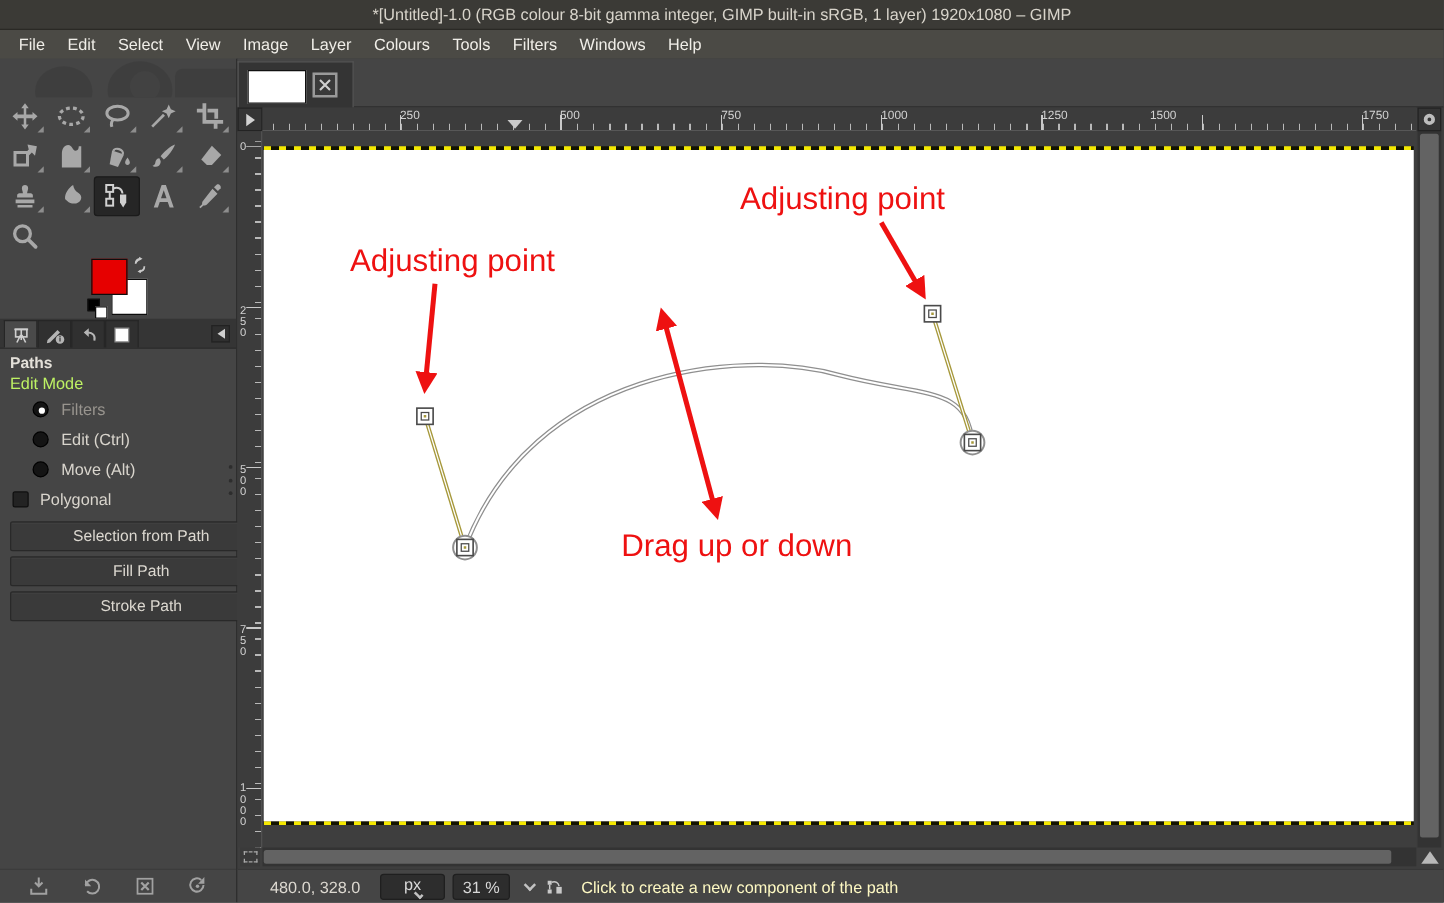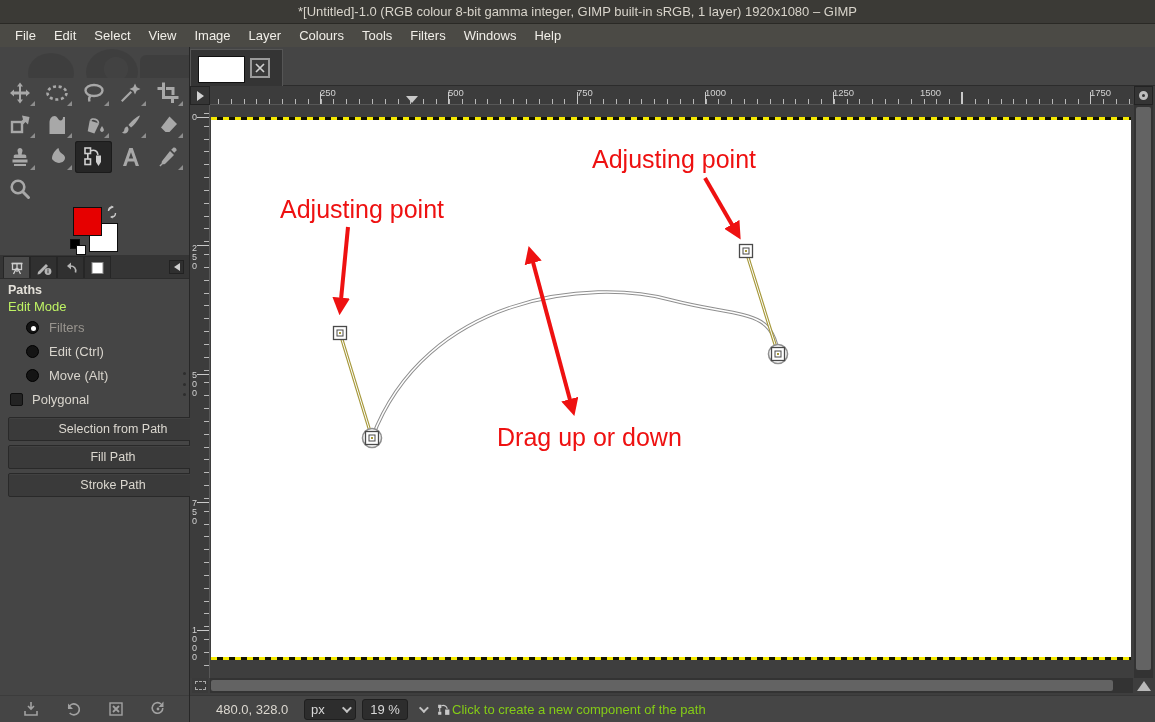--- a/index.html
+++ b/index.html
@@ -96,24 +96,24 @@
     display:flex;align-items:center;justify-content:center;}
   .qm{width:11px;height:9px;border:1.5px dashed #a8a8a8;}
   .nav-btn{position:absolute;left:944px;top:631px;width:19px;height:15px;display:flex;align-items:center;justify-content:center;}
   .tri-up{width:0;height:0;border-left:7px solid transparent;border-right:7px solid transparent;border-bottom:10px solid #b9b9b9;}
 
   
   .statusbar{left:190px;top:695px;width:965px;height:27px;background:#454545;border-top:1px solid #373737;
     display:flex;align-items:center;color:#dcd8d0;}
   .pos-label{margin-left:26px;width:84px;}
   .sel-box{height:21px;background:#2d2d2d;border:1px solid #1f1f1f;border-radius:3px;display:flex;align-items:center;
-    padding:0 6px;color:#d8d8d8;}
+    padding:0 6px;color:#d8d8d8;flex-direction:column;}
   .chev{margin-left:7px;width:7px;height:7px;border-right:2px solid #c2c2c2;border-bottom:2px solid #c2c2c2;
     transform:rotate(45deg) translateY(-2px);}
-  .status-msg{margin-left:1px;color:#84cc16;}
+  .status-msg{margin-left:14px;color:#fef9c3;}
 </style>
 </head>
 <body>
 
 <div class="window">
 
   <div class="ab titlebar">
     <span>*[Untitled]-1.0 (RGB colour 8-bit gamma integer, GIMP built-in sRGB, 1 layer) 1920x1080 – GIMP</span>
   </div>
 
@@ -462,21 +462,21 @@
       </div>
   </div>
 
   <div class="ab statusbar">
     <span class="pos-label">480.0, 328.0</span>
     <div class="sel-box" style="margin-left:4px;width:52px;justify-content:space-between;">
       <span>px</span>
       <span class="chev"></span>
     </div>
     <div class="sel-box" style="margin-left:6px;width:46px;justify-content:center;">
-      <span>19 %</span>
+      <span>31 %</span>
     </div>
     <div style="display:flex;align-items:center;padding:0 4px;height:21px;">
       <span class="chev"></span>
     </div>
     <svg style="margin-left:6px;" width="15" height="15" viewBox="0 0 14 14">
         <path d="M2 2.5h3v3H2zM2 9h3v3H2z" fill="#c9c9c9"></path>
         <path d="M3.5 5.5V9M5 3.5c3-1 5 .5 5.5 3" stroke="#c9c9c9" fill="none" stroke-width="1.1"></path>
         <rect x="8.5" y="7" width="4" height="5" fill="#c9c9c9"></rect>
       </svg>
     <span class="status-msg">Click to create a new component of the path</span>

